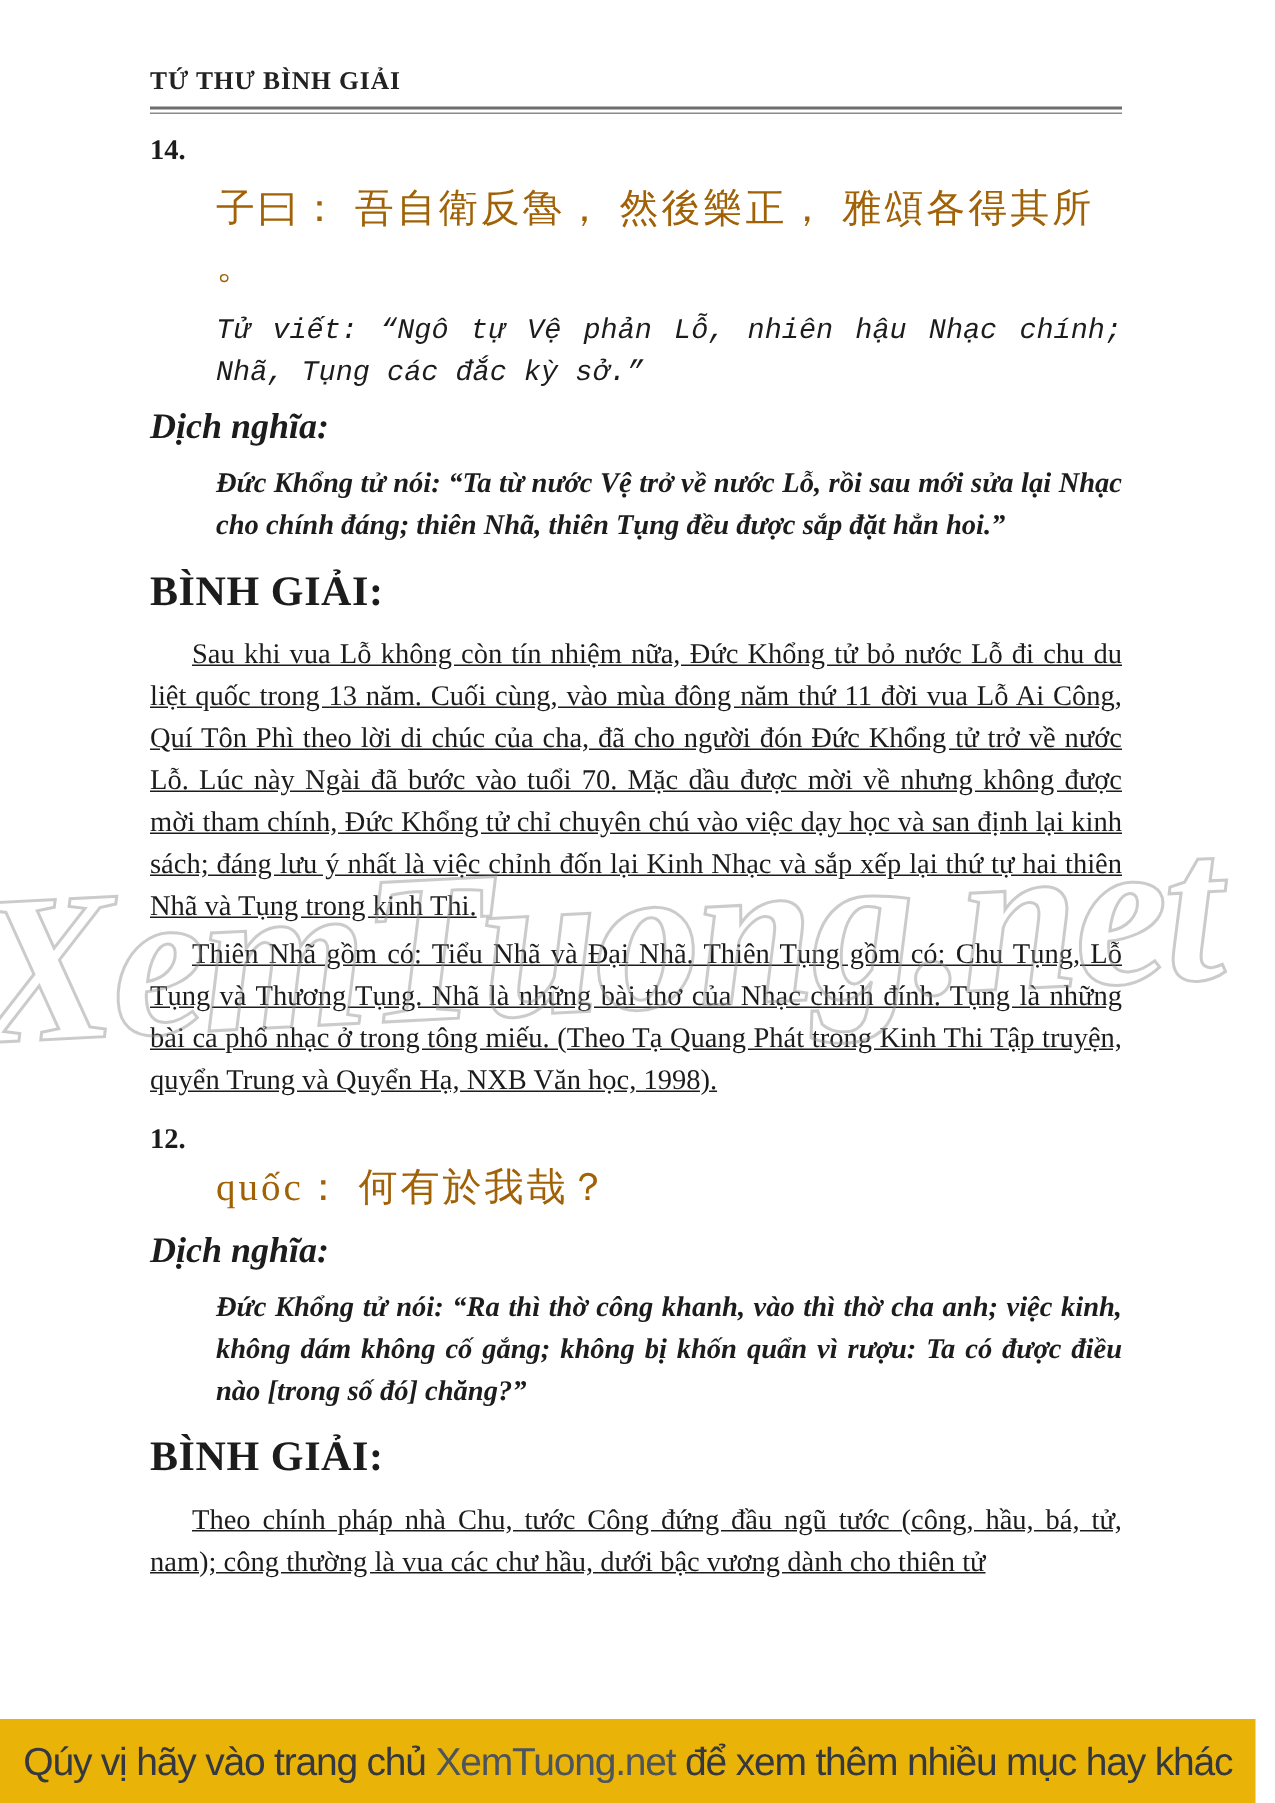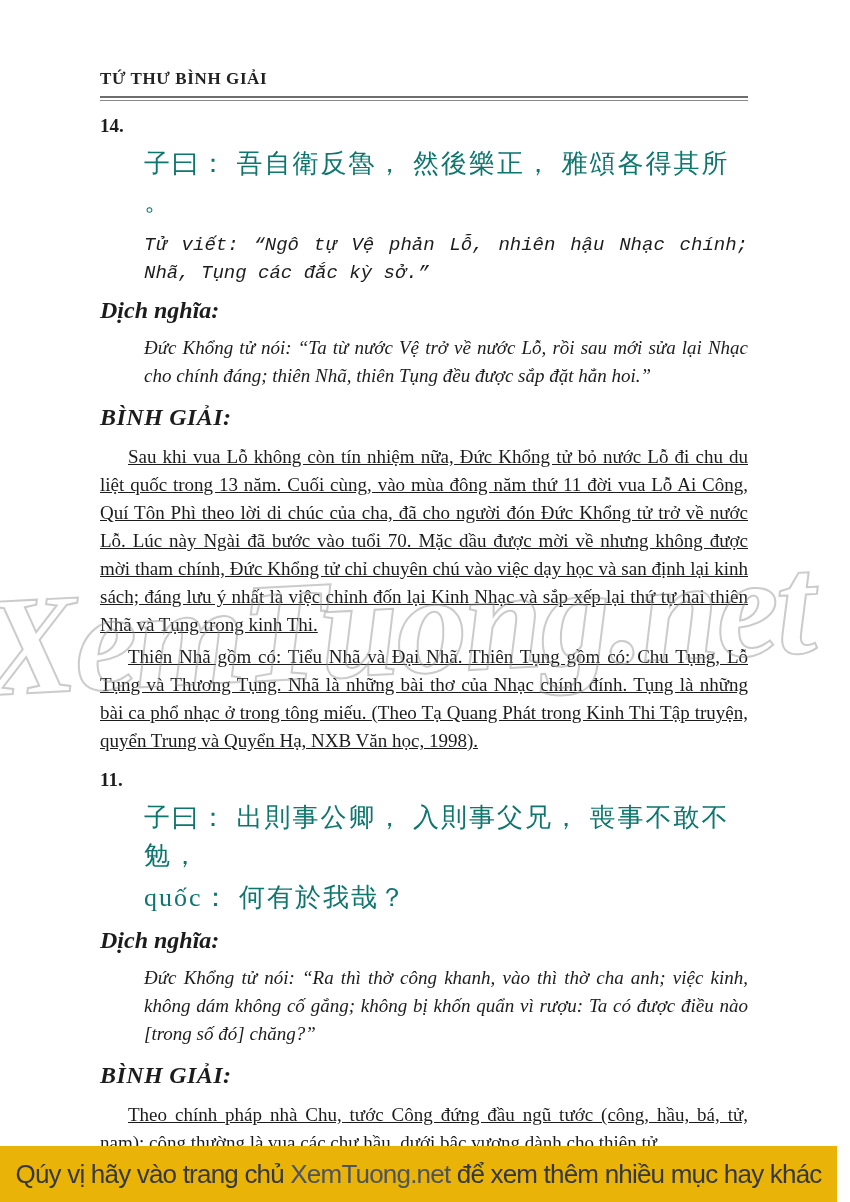--- a/index.html
+++ b/index.html
@@ -12,21 +12,21 @@
     font-family: "Liberation Serif", serif;
     color: #1c1c1c;
   }
   .page {
     position: relative;
     width: 850px;
     height: 1202px;
   }
   .content {
     position: relative;
-    padding: 69px 102px 0 100px;
+    padding: 44px 102px 0 100px;
     z-index: 1;
   }
   .header-title {
     font-size: 17px;
     font-weight: bold;
     letter-spacing: 0.6px;
     color: #222;
   }
   .header-rule {
     margin-top: 7px;
@@ -38,21 +38,21 @@
   .sec-number {
     font-size: 19px;
     font-weight: bold;
     margin: 2px 0 8px 0;
   }
   .hanzi {
     font-size: 26px;
     line-height: 38px;
     letter-spacing: 2px;
     margin: 0 0 10px 44px;
-    color: #0f766e;
+    color: #a16207;
   }
   .translit {
     font-style: italic;
     font-size: 19px;
     line-height: 28px;
     margin: 0 0 8px 44px;
     text-align: justify;
     font-family: Liberation Mono, monospace;
   }
   .dich-label {
@@ -60,27 +60,27 @@
     font-weight: bold;
     font-style: italic;
     margin: 10px 0 10px 0;
   }
   .translation {
     font-style: italic;
     font-size: 19px;
     line-height: 28px;
     margin: 0 0 6px 44px;
     text-align: justify;
+    font-weight: bold;
   }
   .binh-label {
-    font-size: 24px;
+    font-size: 28px;
     font-weight: bold;
     margin: 14px 0 12px 0;
     letter-spacing: 0.4px;
-    font-style: italic;
   }
   .para {
     font-size: 19px;
     line-height: 28px;
     text-align: justify;
     text-indent: 28px;
     margin: 0 0 4px 0;
     text-decoration: underline;
   }
   .watermark {
@@ -138,22 +138,21 @@
       <div class="hanzi">子曰： 吾自衛反魯， 然後樂正， 雅頌各得其所 。</div>
       <div class="translit">Tử viết: “Ngô tự Vệ phản Lỗ, nhiên hậu Nhạc chính; Nhã, Tụng các đắc kỳ sở.”</div>
       <div class="dich-label">Dịch nghĩa:</div>
       <div class="translation">Đức Khổng tử nói: “Ta từ nước Vệ trở về nước Lỗ, rồi sau mới sửa lại Nhạc cho chính đáng; thiên Nhã, thiên Tụng đều được sắp đặt hẳn hoi.”</div>
       <div class="binh-label">BÌNH GIẢI:</div>
       <p class="para">Sau khi vua Lỗ không còn tín nhiệm nữa, Đức Khổng tử bỏ nước Lỗ đi chu du liệt quốc trong 13 năm. Cuối cùng, vào mùa đông năm thứ 11 đời vua Lỗ Ai Công, Quí Tôn Phì theo lời di chúc của cha, đã cho người đón Đức Khổng tử trở về nước Lỗ. Lúc này Ngài đã bước vào tuổi 70. Mặc dầu được mời về nhưng không được mời tham chính, Đức Khổng tử chỉ chuyên chú vào việc dạy học và san định lại kinh sách; đáng lưu ý nhất là việc chỉnh đốn lại Kinh Nhạc và sắp xếp lại thứ tự hai thiên Nhã và Tụng trong kinh Thi.</p>
       <p class="para">Thiên Nhã gồm có: Tiểu Nhã và Đại Nhã. Thiên Tụng gồm có: Chu Tụng, Lỗ Tụng và Thương Tụng. Nhã là những bài thơ của Nhạc chính đính. Tụng là những bài ca phổ nhạc ở trong tông miếu. (Theo Tạ Quang Phát trong Kinh Thi Tập truyện, quyển Trung và Quyển Hạ, NXB Văn học, 1998).</p>
     </div>
 
     <div>
-      <div class="sec-number" style="margin-top:14px;">11.</div>
-      <div class="hanzi">子曰： 出則事公卿， 入則事父兄， 喪事不敢不勉，</div>
+      <div class="sec-number" style="margin-top:14px;">12.</div>
       <div class="hanzi" style="margin-top:-6px;">quốc： 何有於我哉？</div>
       <div class="dich-label">Dịch nghĩa:</div>
       <div class="translation">Đức Khổng tử nói: “Ra thì thờ công khanh, vào thì thờ cha anh; việc kinh, không dám không cố gắng; không bị khốn quẩn vì rượu: Ta có được điều nào [trong số đó] chăng?”</div>
       <div class="binh-label">BÌNH GIẢI:</div>
       <p class="para">Theo chính pháp nhà Chu, tước Công đứng đầu ngũ tước (công, hầu, bá, tử, nam); công thường là vua các chư hầu, dưới bậc vương dành cho thiên tử</p>
     </div>
 
   </div>
 
   <div class="watermark">XemTuong.net</div>

